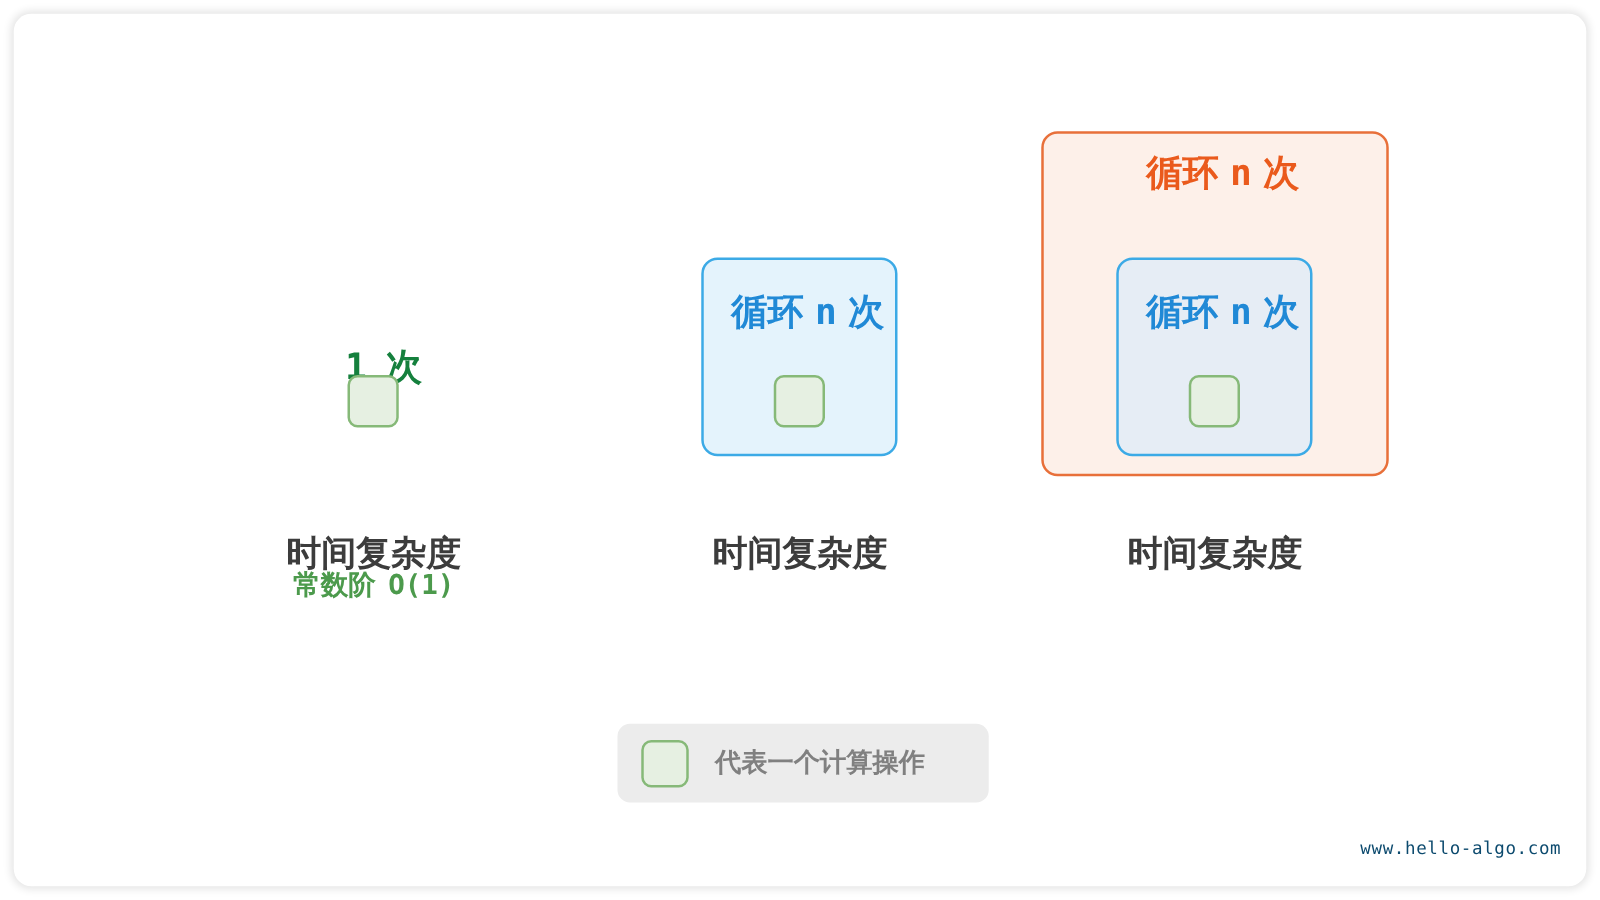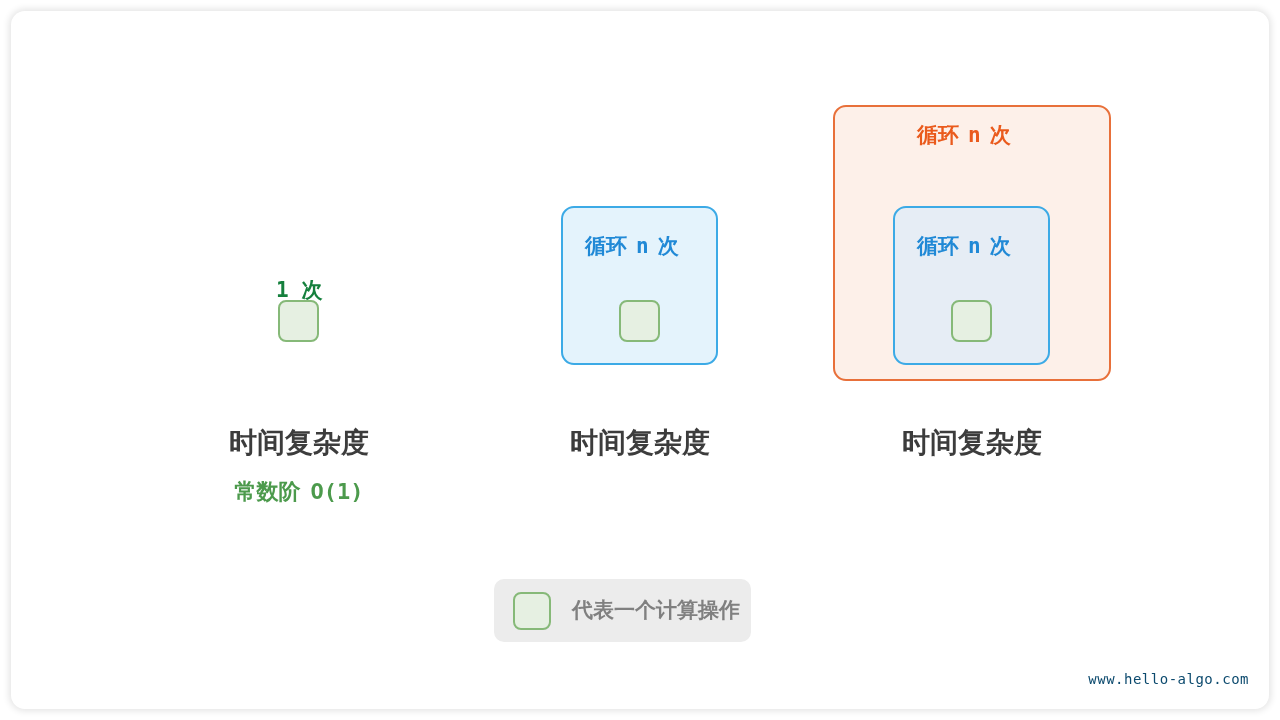--- a/index.html
+++ b/index.html
@@ -33,21 +33,21 @@
   .op-square {
     position: absolute;
     box-sizing: border-box;
     background: #e6f0e2;
     border: 2px solid #86b978;
     border-radius: 8px;
   }
   .count-label {
     position: absolute;
     white-space: nowrap;
-    font-size: 21px;
+    font-size: 29px;
     line-height: 1;
     font-weight: 700;
   }
   .count-label .mono {
     font-family: "DejaVu Sans Mono", "Liberation Mono", monospace;
     font-weight: 700;
     letter-spacing: 0;
   }
   .count-label .cjk {
     font-family: "DejaVu Sans", "Liberation Sans", sans-serif;
@@ -91,21 +91,20 @@
     white-space: nowrap;
   }
   .caption-title {
     font-family: "DejaVu Sans", "Liberation Sans", sans-serif;
     font-size: 28px;
     font-weight: 700;
     color: #3c3c3c;
     line-height: 1;
   }
   .caption-value {
-    margin-top: 24px;
     font-size: 22px;
     font-weight: 700;
     line-height: 1;
     white-space: nowrap;
   }
   .caption-value .cjk {
     font-family: "DejaVu Sans", "Liberation Sans", sans-serif;
     font-weight: 700;
   }
   .caption-value .mono {
@@ -116,21 +115,21 @@
     font-size: 0.62em;
     vertical-align: super;
     line-height: 0;
   }
 
   
   .legend {
     position: absolute;
     left: 494px;
     top: 579px;
-    width: 257px;
+    width: 297px;
     height: 63px;
     background: #ececec;
     border-radius: 10px;
     display: flex;
     align-items: center;
     box-sizing: border-box;
     padding-left: 19px;
   }
   .legend-swatch {
     width: 38px;

